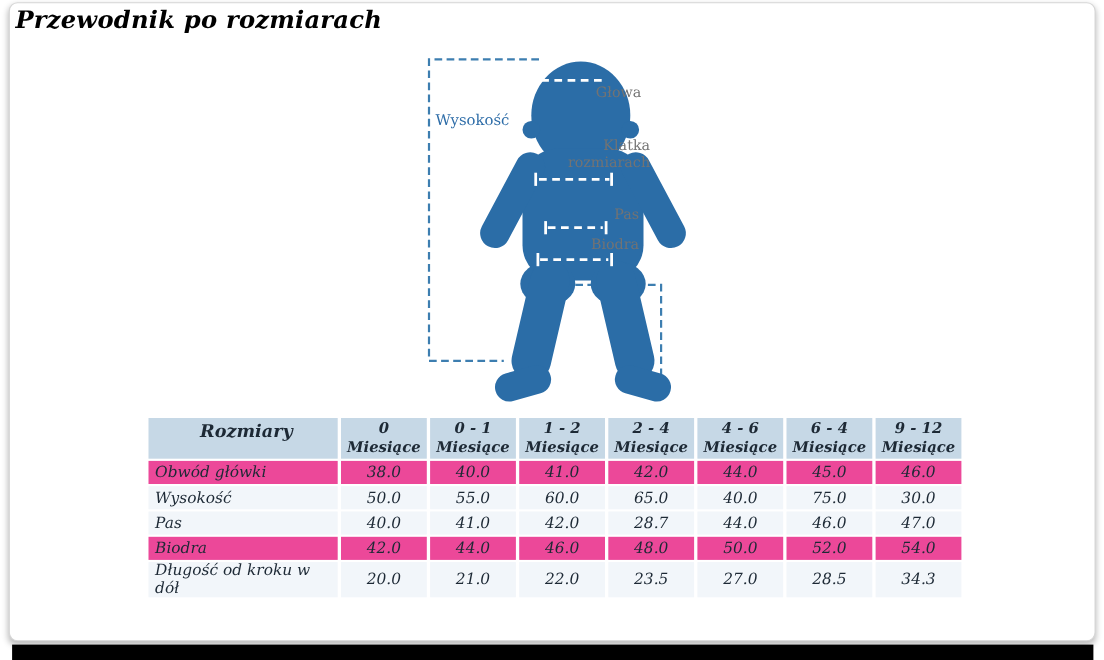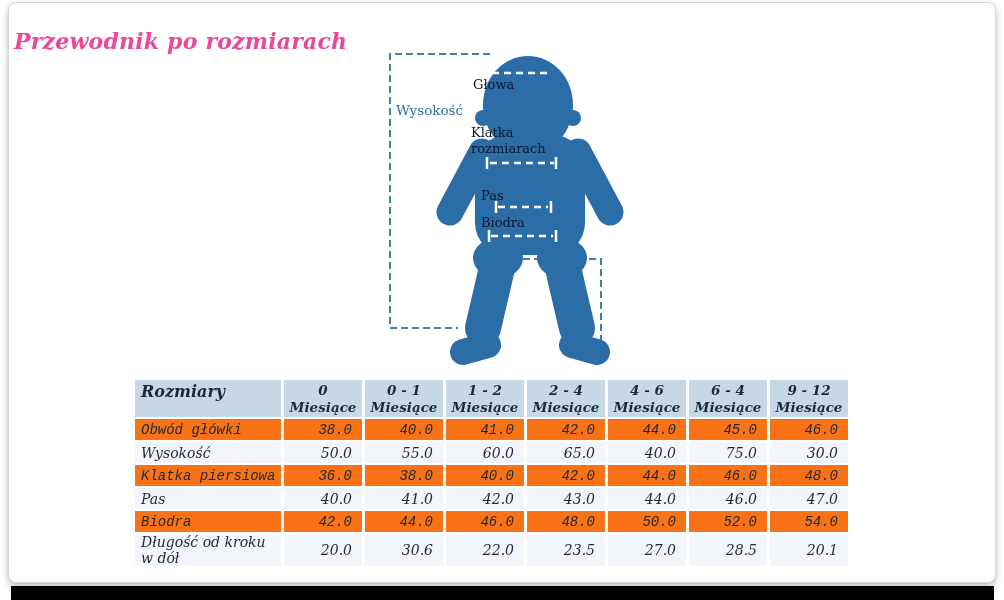--- a/index.html
+++ b/index.html
@@ -7,51 +7,51 @@
               font-family:"DejaVu Serif", serif; }
   .stage { position:relative; width:1004px; height:600px; background:#fff; }
 
   .card { position:absolute; left:8px; top:2px; width:988px; height:581px;
           background:#ffffff; border:1px solid #d6d6d6; border-radius:8px;
           box-shadow:0 3px 6px rgba(0,0,0,.28); }
 
   .bottom-bar { position:absolute; left:11px; top:586px; width:983px; height:14px;
                 background:#000; }
 
-  .page-title { position:absolute; left:14px; top:28px; font-size:22px;
-                font-weight:bold; font-style:italic; color:#ec4899;
+  .page-title { position:absolute; left:14px; top:5px; font-size:22px;
+                font-weight:bold; font-style:italic; color:#000000;
                 letter-spacing:.2px; }
 
   
   .diagram-svg { position:absolute; left:380px; top:40px; width:320px; height:330px; }
 
-  .body-label { position:absolute; color:#0f172a; font-size:13px; text-align:left;
+  .body-label { position:absolute; color:#737373; font-size:13px; text-align:right;
                 line-height:16px; }
   .side-label { position:absolute; color:#2e6da8; font-size:13.5px; line-height:15px; }
 
   .lbl-glowa   { left:473px; top:77px;  width:110px; }
   .lbl-chest   { left:471px; top:125px; width:120px; }
   .lbl-pas     { left:481px; top:188px; width:100px; }
   .lbl-biodra  { left:481px; top:215px; width:100px; }
   .lbl-wys     { left:396px; top:103px; }
   .lbl-inseam  { left:609px; top:284px; }
 
   
   table.sizes { position:absolute; left:132px; top:378px;
                 border-collapse:separate; border-spacing:3px 2px;
                 color:#1d2935; }
   table.sizes th, table.sizes td { font-style:italic; }
-  th.corner { width:146px; height:37px; background:#c6d8e6; text-align:left;
+  th.corner { width:172px; height:37px; background:#c6d8e6; text-align:center;
               vertical-align:top; font-size:16px; font-weight:bold; padding:2px 0 0 6px; }
   th.month  { width:78px; height:37px; background:#c6d8e6; text-align:center;
               vertical-align:top; font-size:13.5px; font-weight:bold; line-height:17px;
               padding-top:2px; }
   td.rowlbl { height:21px; font-size:14px; text-align:left; padding-left:6px; }
-  td.val    { height:21px; font-size:14px; text-align:right; padding-right:10px; }
-  tr.odd  td { background:#f97316;font-family:Liberation Mono, monospace; }
+  td.val    { height:21px; font-size:14px; text-align:center; padding-right:0; }
+  tr.odd  td { background:#ec4899; }
   tr.even td { background:#f2f6fa; }
 </style>
 </head>
 <body>
 
 <div class="stage">
 
   <div class="card"></div>
 
   <h1 class="page-title">Przewodnik po rozmiarach</h1>
@@ -150,57 +150,47 @@
       <tr class="even">
         <td class="rowlbl">Wysokość</td>
         <td class="val">50.0</td>
         <td class="val">55.0</td>
         <td class="val">60.0</td>
         <td class="val">65.0</td>
         <td class="val">40.0</td>
         <td class="val">75.0</td>
         <td class="val">30.0</td>
       </tr>
-      <tr class="odd">
-        <td class="rowlbl">Klatka piersiowa</td>
-        <td class="val">36.0</td>
-        <td class="val">38.0</td>
-        <td class="val">40.0</td>
-        <td class="val">42.0</td>
-        <td class="val">44.0</td>
-        <td class="val">46.0</td>
-        <td class="val">48.0</td>
-      </tr>
       <tr class="even">
         <td class="rowlbl">Pas</td>
         <td class="val">40.0</td>
         <td class="val">41.0</td>
         <td class="val">42.0</td>
-        <td class="val">43.0</td>
+        <td class="val">28.7</td>
         <td class="val">44.0</td>
         <td class="val">46.0</td>
         <td class="val">47.0</td>
       </tr>
       <tr class="odd">
         <td class="rowlbl">Biodra</td>
         <td class="val">42.0</td>
         <td class="val">44.0</td>
         <td class="val">46.0</td>
         <td class="val">48.0</td>
         <td class="val">50.0</td>
         <td class="val">52.0</td>
         <td class="val">54.0</td>
       </tr>
       <tr class="even">
         <td class="rowlbl">Długość od kroku w dół</td>
         <td class="val">20.0</td>
-        <td class="val">30.6</td>
+        <td class="val">21.0</td>
         <td class="val">22.0</td>
         <td class="val">23.5</td>
         <td class="val">27.0</td>
         <td class="val">28.5</td>
-        <td class="val">20.1</td>
+        <td class="val">34.3</td>
       </tr>
     </tbody>
   </table>
 
   <div class="bottom-bar"></div>
 </div>
 
 </body></html>

